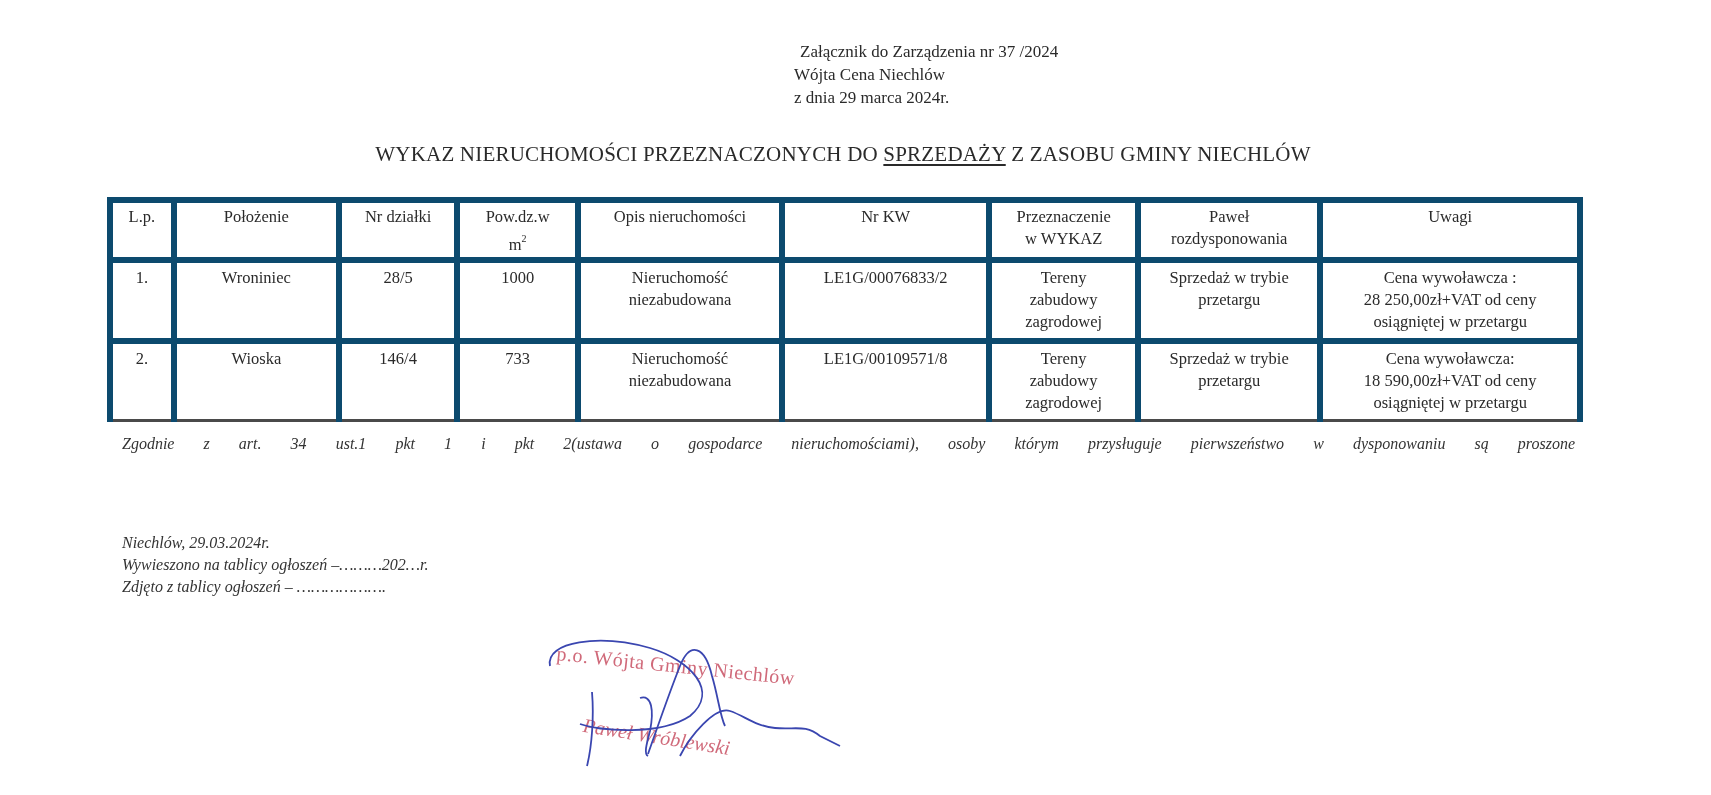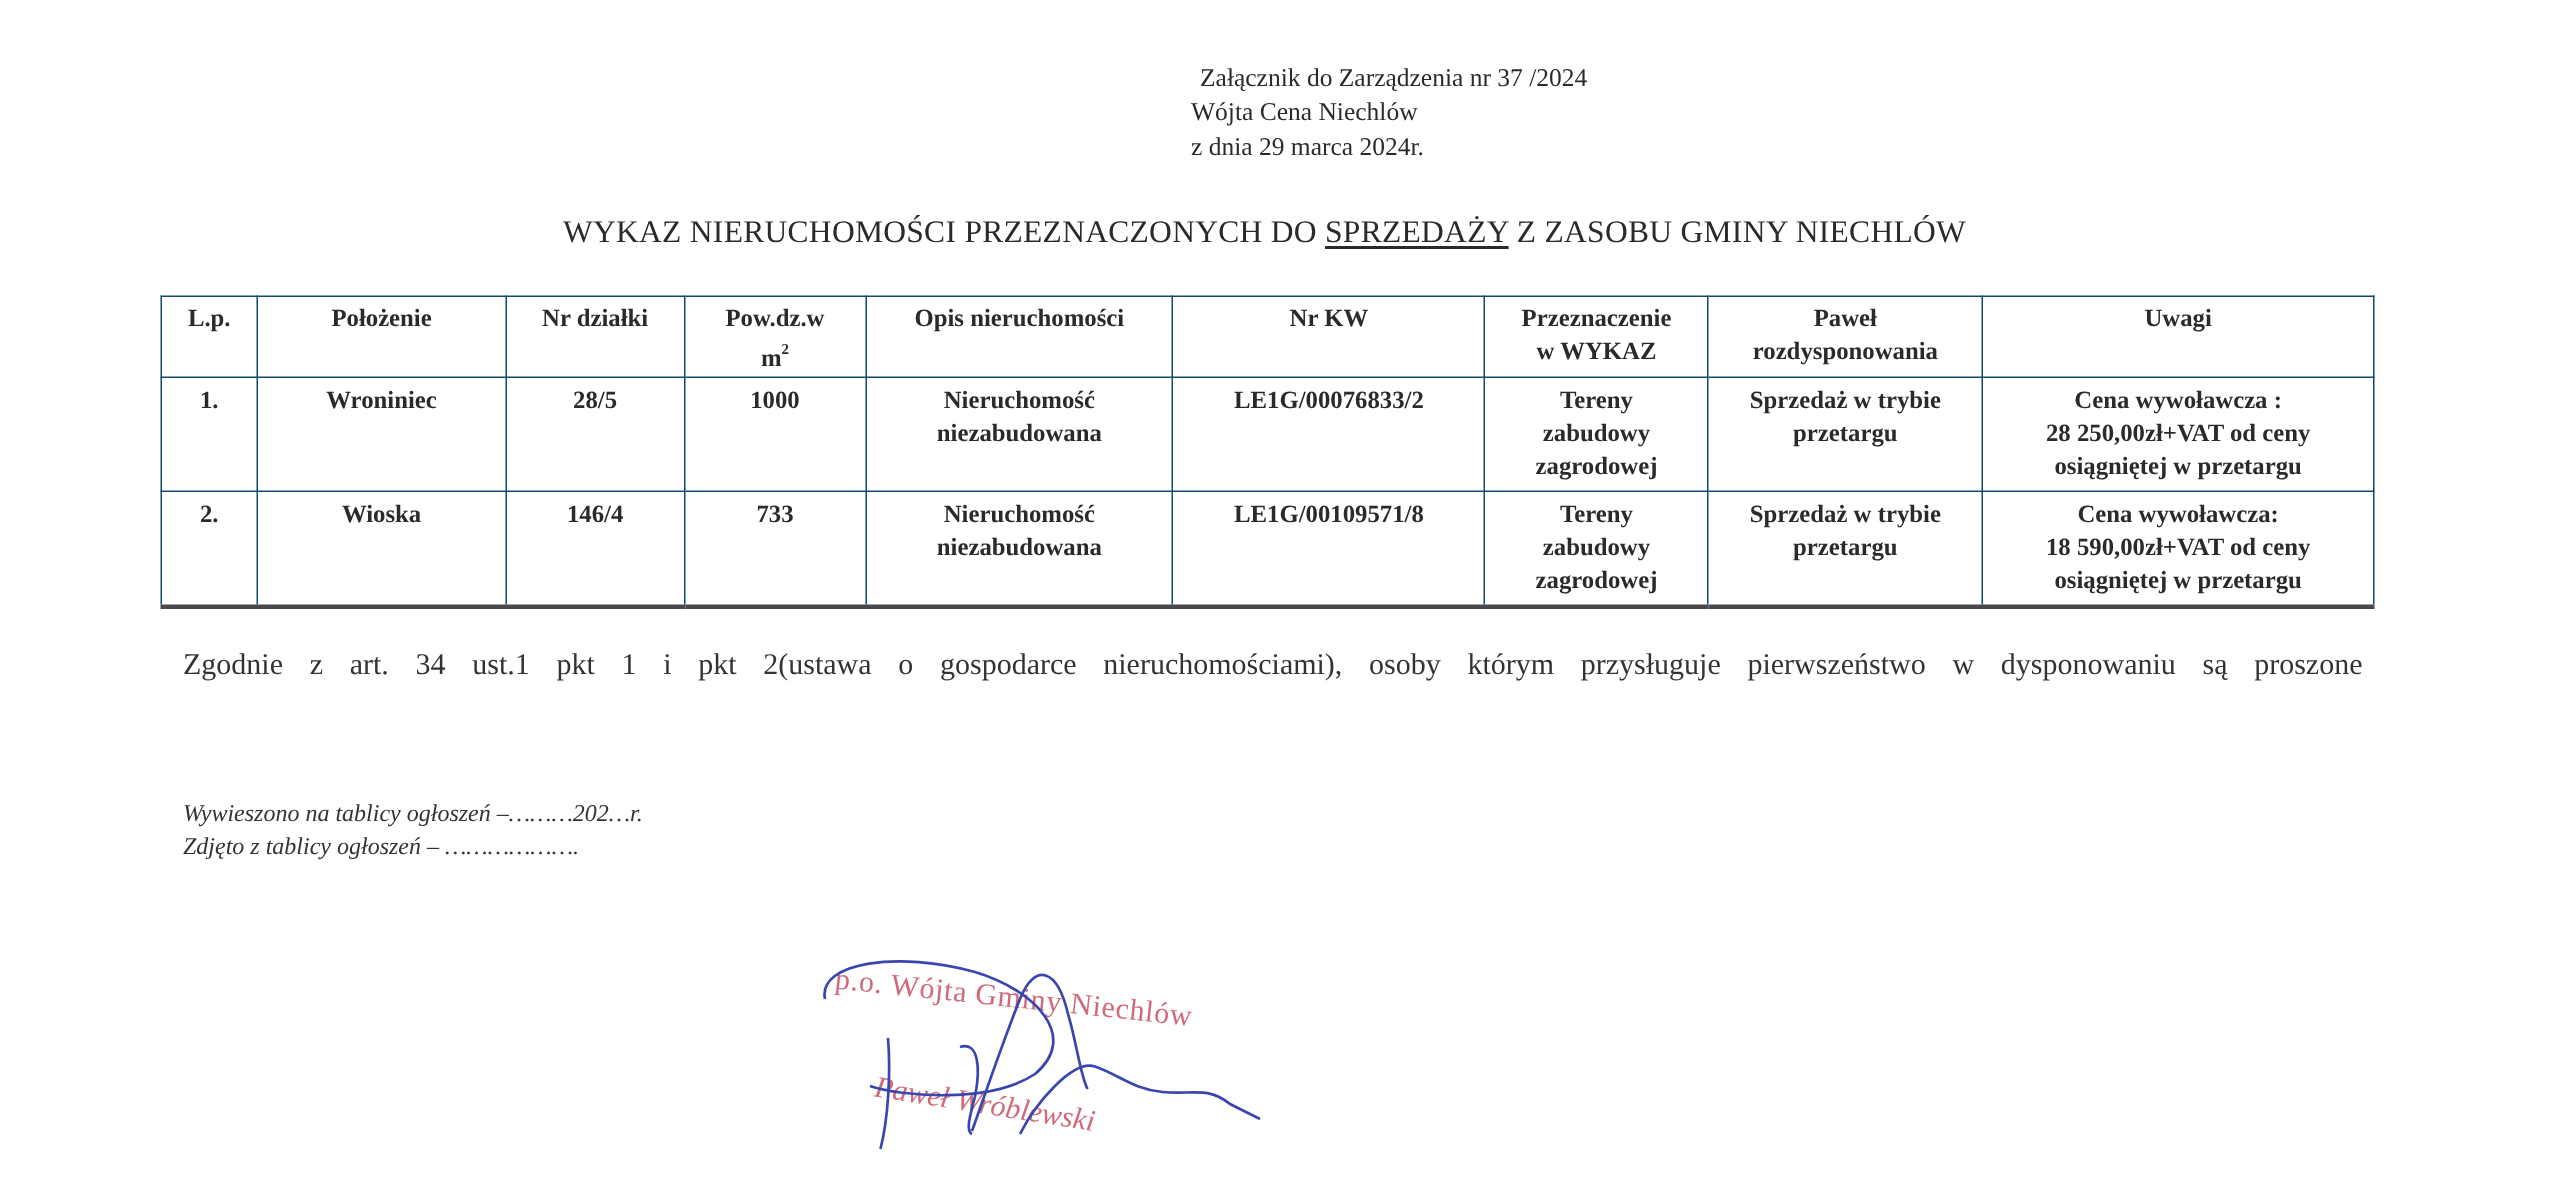--- a/index.html
+++ b/index.html
@@ -6,28 +6,28 @@
     body { width: 1711px; height: 795px; position: relative; overflow: hidden;
            font-family: "Liberation Serif", "DejaVu Serif", serif; color: #2a2a2a; }
     .header-block { position: absolute; left: 794px; top: 40px; font-size: 17px; line-height: 23px; }
     .header-block div:first-child { padding-left: 6px; }
     .title { position: absolute; left: 0; width: 1668px; top: 142px; text-align: center;
              font-size: 21px; letter-spacing: 0.2px; padding-left: 0px; }
     .title .inner { display: inline-block; margin-left: 0px; position: relative; left: 9px; }
     .title u { text-decoration: underline; text-underline-offset: 3px; }
     table.wykaz { position: absolute; left: 107px; top: 197px; width: 1476px;
                   border-collapse: collapse; font-size: 16.5px; line-height: 22px; }
-    table.wykaz td, table.wykaz th { border: 1px solid #0c4a6e; vertical-align: top;
-                  text-align: center; font-weight: bold; padding: 1px 4px; }
+    table.wykaz td, table.wykaz th { border: 6px solid #0c4a6e; vertical-align: top;
+                  text-align: center; font-weight: normal; padding: 1px 4px; }
     table.wykaz th { height: 46px; padding-top: 3px; }
     table.wykaz tr.data-row td { height: 70px; padding-top: 4px; }
     table.wykaz tr.last-row td { border-bottom: 3px solid #4a4a4a; }
     .sup { font-size: 10px; vertical-align: 8px; }
-    .note { position: absolute; left: 122px; top: 432px; width: 1453px; 
-            font-size: 20px; line-height: 23px; text-align: justify; text-align-last: left;
+    .note { position: absolute; left: 122px; top: 432px; width: 1453px; font-style: italic;
+            font-size: 16px; line-height: 23px; text-align: justify; text-align-last: left;
             word-spacing: 3px; color: #333; }
     .note .l1 { text-align: justify; text-align-last: justify; display: block; }
     .footer { position: absolute; left: 122px; top: 532px; font-style: italic; font-size: 16px;
               line-height: 22px; color: #333; }
     .stamp { position: absolute; left: 540px; top: 636px; width: 320px; height: 140px; }
     .stamp .s1 { position: absolute; left: 18px; top: 6px; color: #d06a7a; font-size: 20px;
                  transform: rotate(6deg); transform-origin: left top; letter-spacing: 0.5px; }
     .stamp .s2 { position: absolute; left: 45px; top: 78px; color: #d06a7a; font-size: 20px;
                  font-style: italic; transform: rotate(9deg); transform-origin: left top; }
     .stamp svg { position: absolute; left: 0; top: 0; }
@@ -94,20 +94,21 @@
     <td><span>Cena wywoławcza:</span><br><span>18 590,00zł+VAT od ceny</span><br><span>osiągniętej w przetargu</span></td>
   </tr>
 </tbody>
   </table>
 
 <div class="note">
   <span class="l1">Zgodnie z art. 34 ust.1 pkt 1 i pkt 2(ustawa o gospodarce nieruchomościami), osoby którym przysługuje pierwszeństwo w dysponowaniu są proszone</span>
 </div>
 
 <div class="footer">
+  <div>Niechlów, 29.03.2024r.</div>
   <div>Wywieszono na tablicy ogłoszeń –………202…r.</div>
   <div>Zdjęto z tablicy ogłoszeń – ……………….</div>
 </div>
 
 <div class="stamp">
   <div class="s1">p.o. Wójta Gminy Niechlów</div>
   <div class="s2">Paweł Wróblewski</div>
   <svg width="320" height="140" viewBox="0 0 320 140">
     <path d="M10 30 C 5 5, 60 -2, 110 12 C 150 24, 180 55, 150 80 C 120 100, 60 95, 40 88" fill="none" stroke="#3a46b0" stroke-width="1.8"></path>
     <path d="M52 56 C 54 80, 52 110, 47 130" fill="none" stroke="#3a46b0" stroke-width="1.8"></path>

